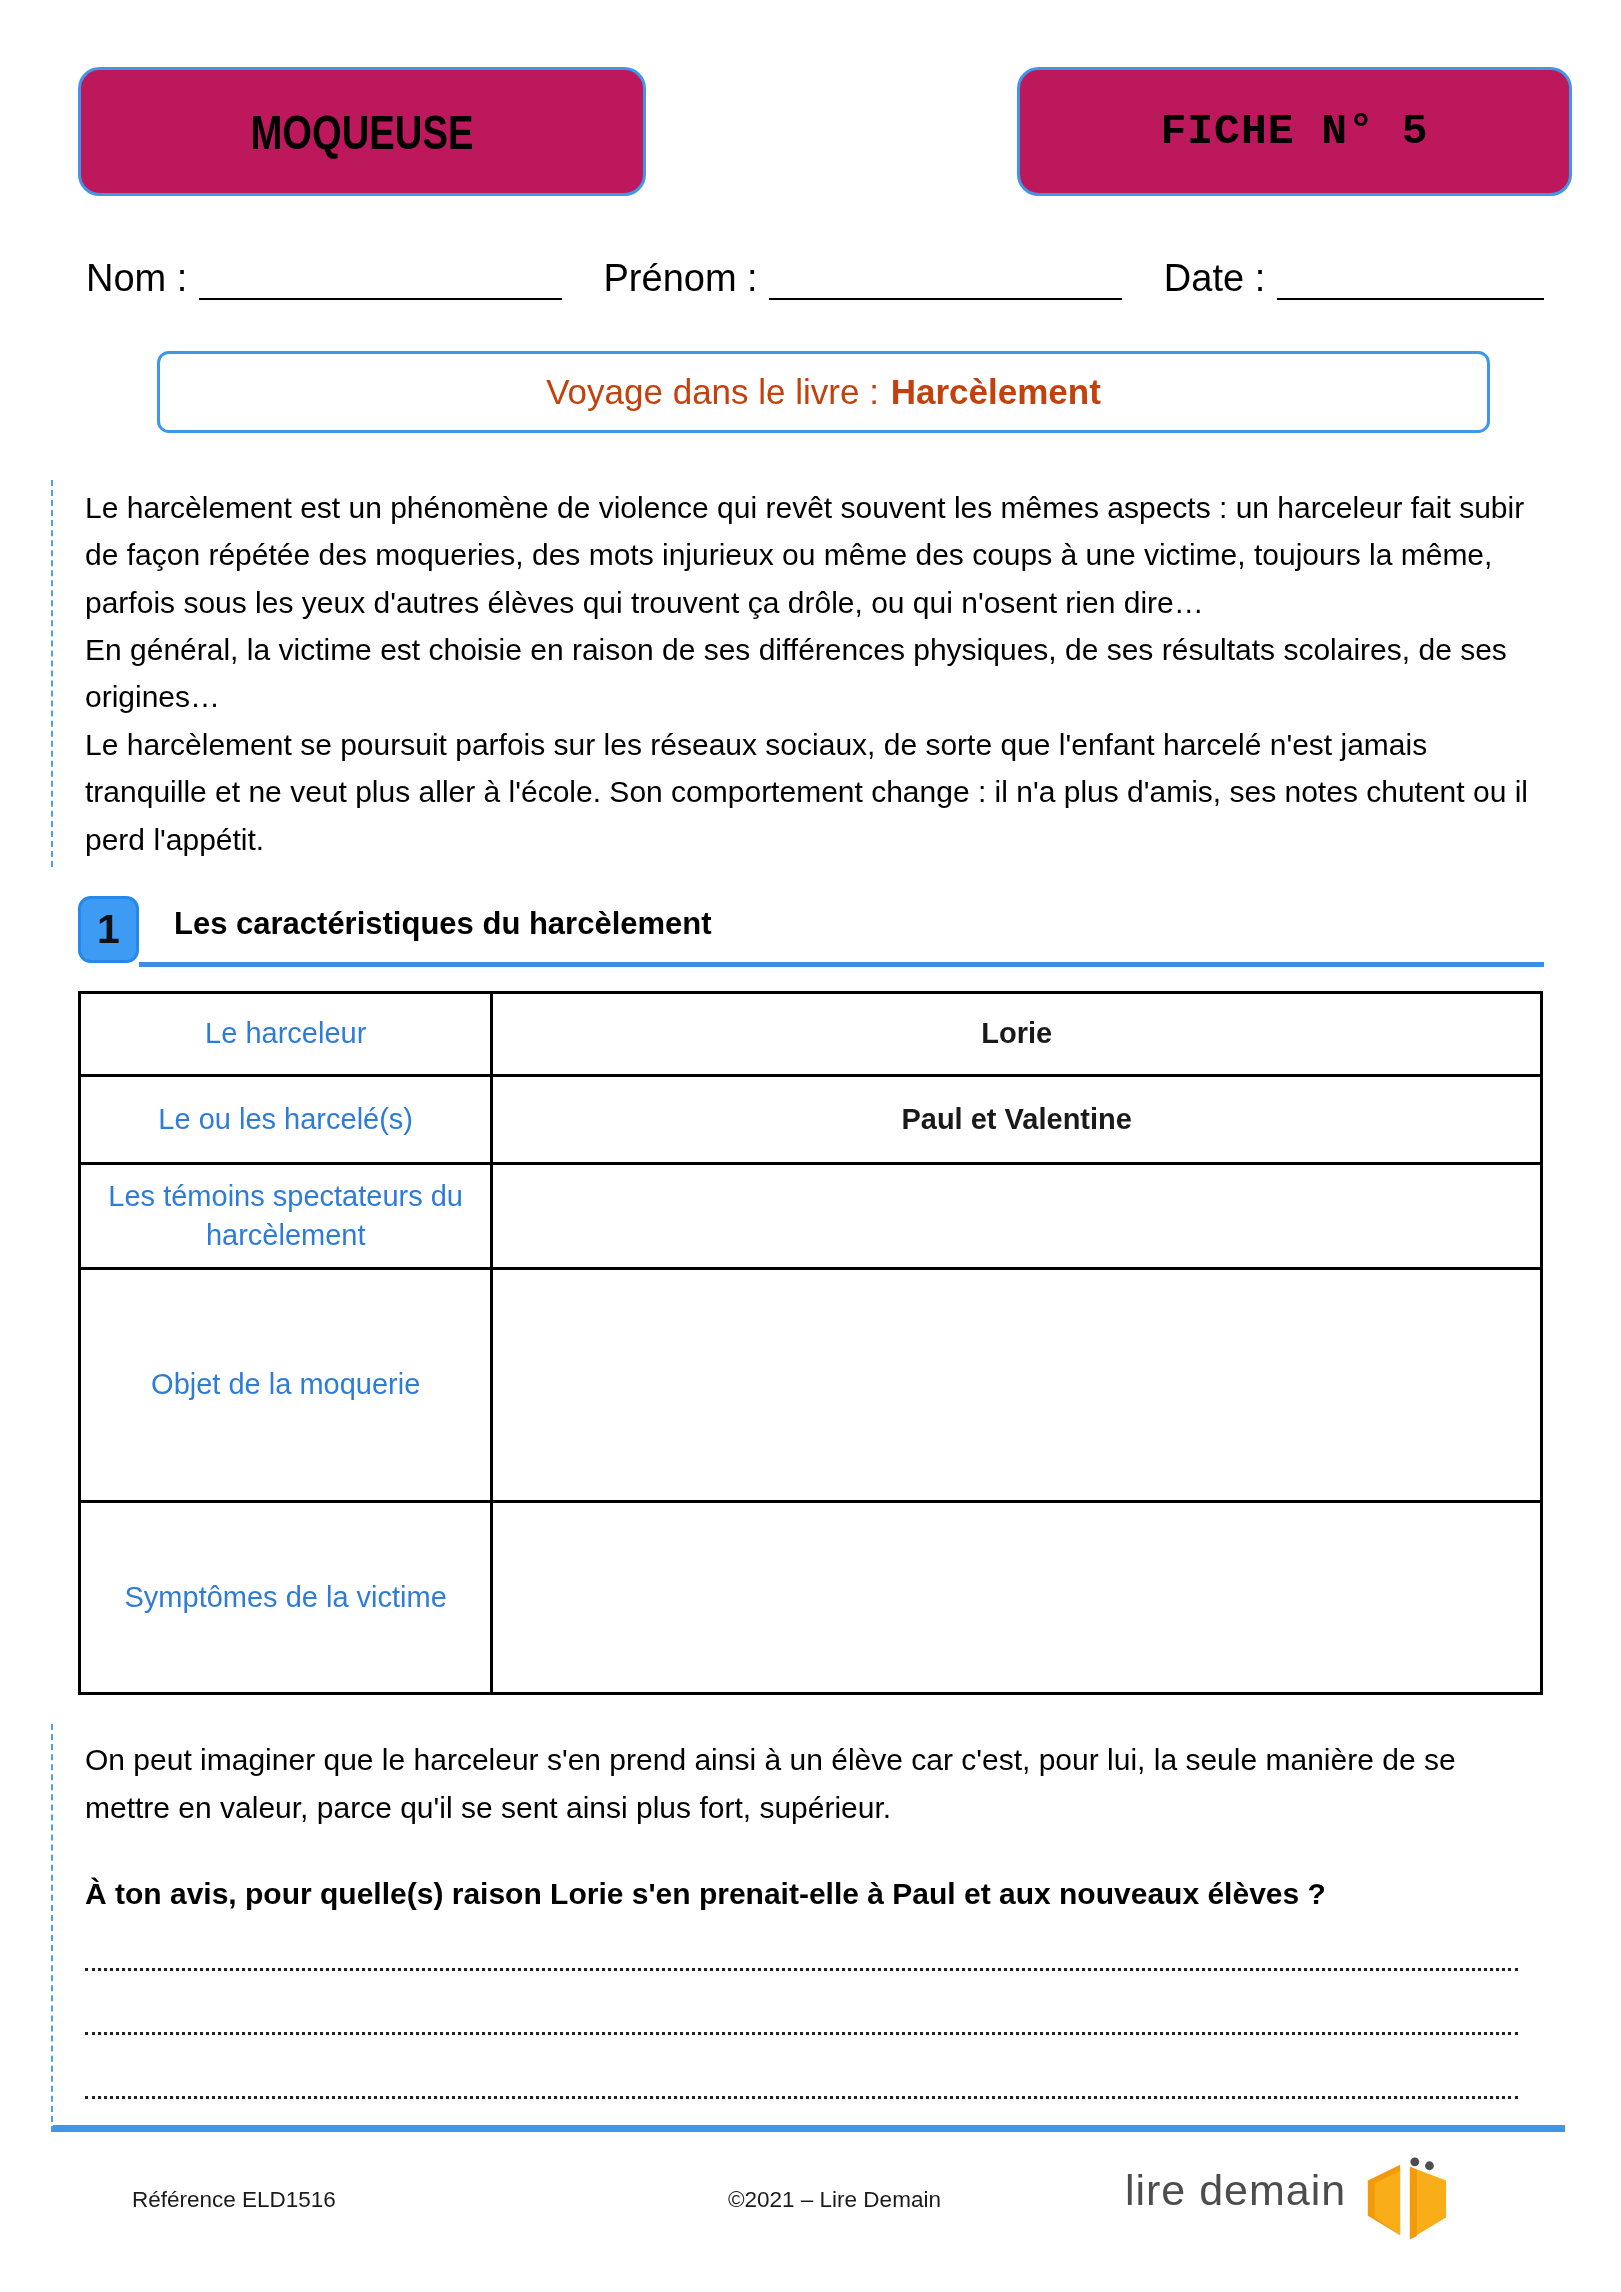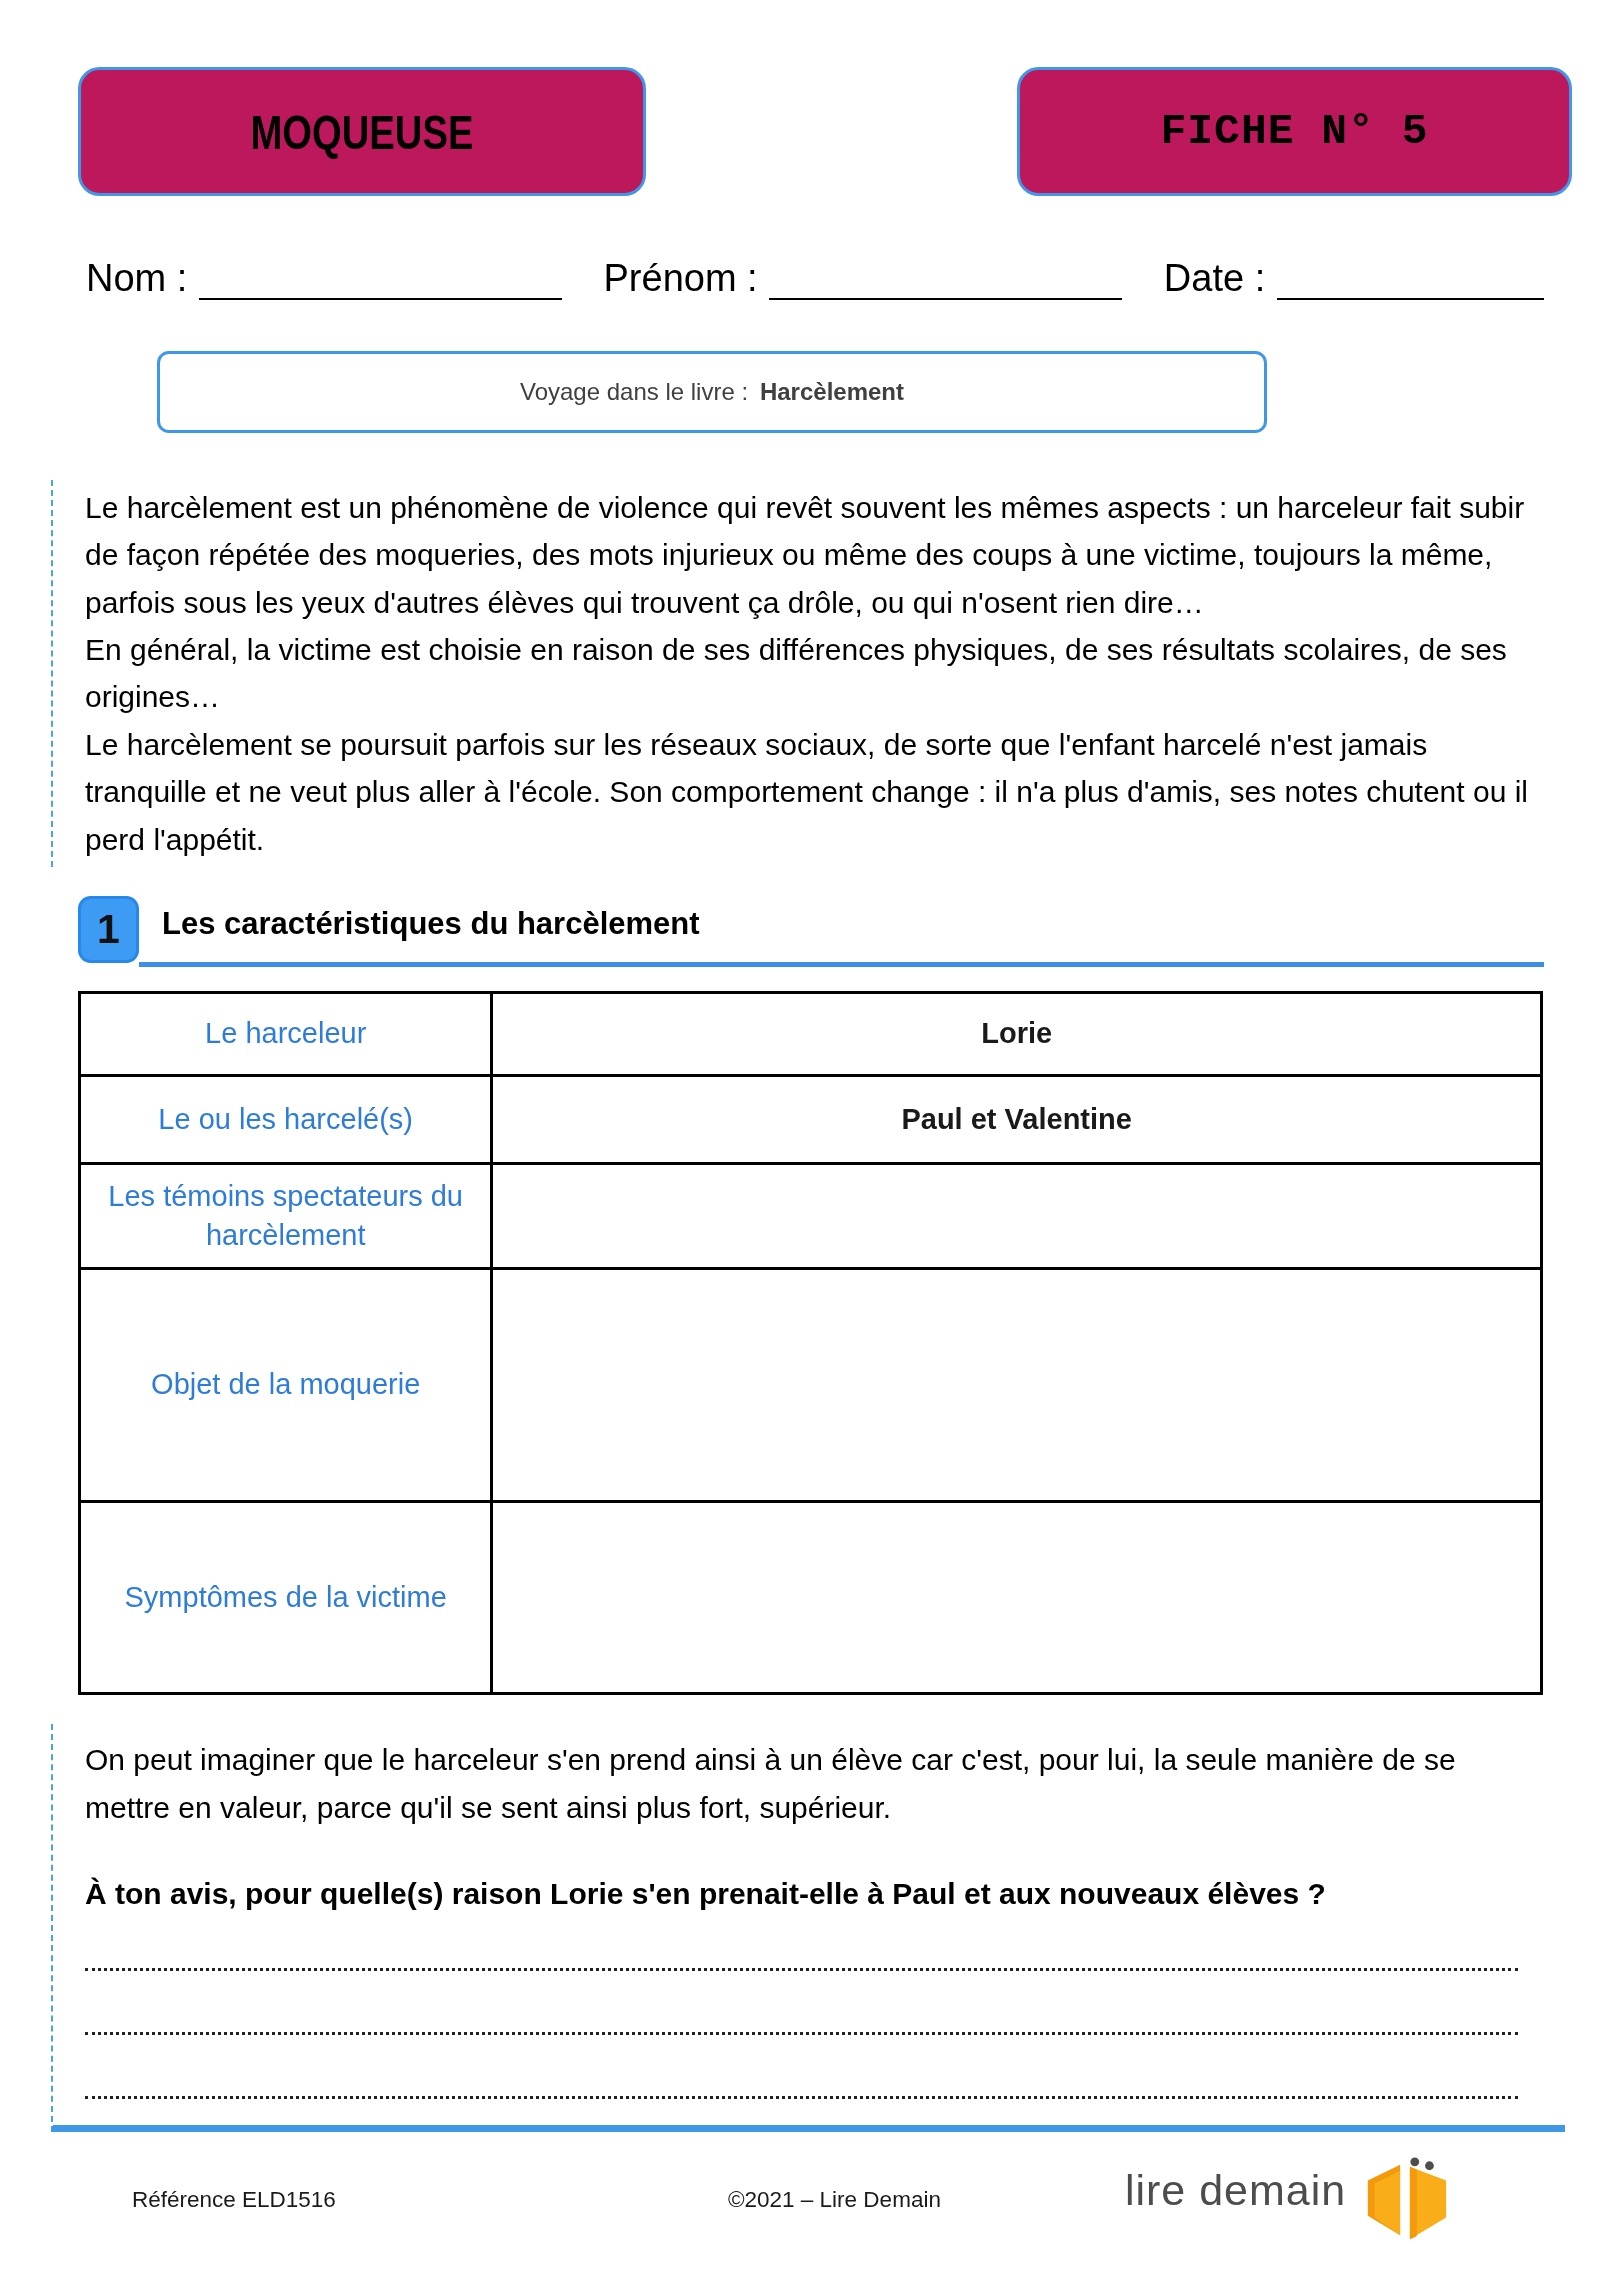--- a/index.html
+++ b/index.html
@@ -48,25 +48,25 @@
     margin-left: 11.8px;
   }
   .write-line.nom    { width: 363px; }
   .write-line.prenom { width: 353px; }
   .write-line.date   { width: 267px; }
 
   
   .title-box {
     box-sizing: border-box;
     margin: 51px 0 0 157px;
-    width: 1110px; height: 82px;
+    width: 1333px; height: 82px;
     border: 3.9px solid #4097e8;
     border-radius: 11.8px;
     display:flex; align-items:center; justify-content:center;
-    font-size: 24px; color:#404040;
+    font-size: 35px; color:#c2410c;
   }
   .title-box .emph { font-weight: 700; margin-left: 11.8px; }
 
   
   .intro-section {
     margin: 47px 76px 0 51px;
     border-left: 2.9px dashed #4ba1ea;
     padding: 3.9px 0 3.9px 32px;
     font-size: 30px; line-height: 1.58; color:#000;
   }
@@ -82,21 +82,21 @@
     position: absolute; left: 0; top: 0;
     box-sizing: border-box;
     width: 61px; height: 67px;
     background: #3d9bf3;
     border: 3.9px solid #2588ea;
     border-radius: 12.7px;
     display:flex; align-items:center; justify-content:center;
     font-size: 41px; font-weight: 700; color: #111;
   }
   .section-title {
-    position:absolute; left: 84px; top: 9.8px;
+    position:absolute; left: 96px; top: 9.8px;
     font-size: 31px; font-weight: 700; color: #000;
   }
   .section-rule {
     position: absolute; left: 61px; right: 0; bottom: 2px;
     height: 4.9px; background: #3e8ee8;
   }
 
   
   table.char-table {
     border-collapse: collapse;

